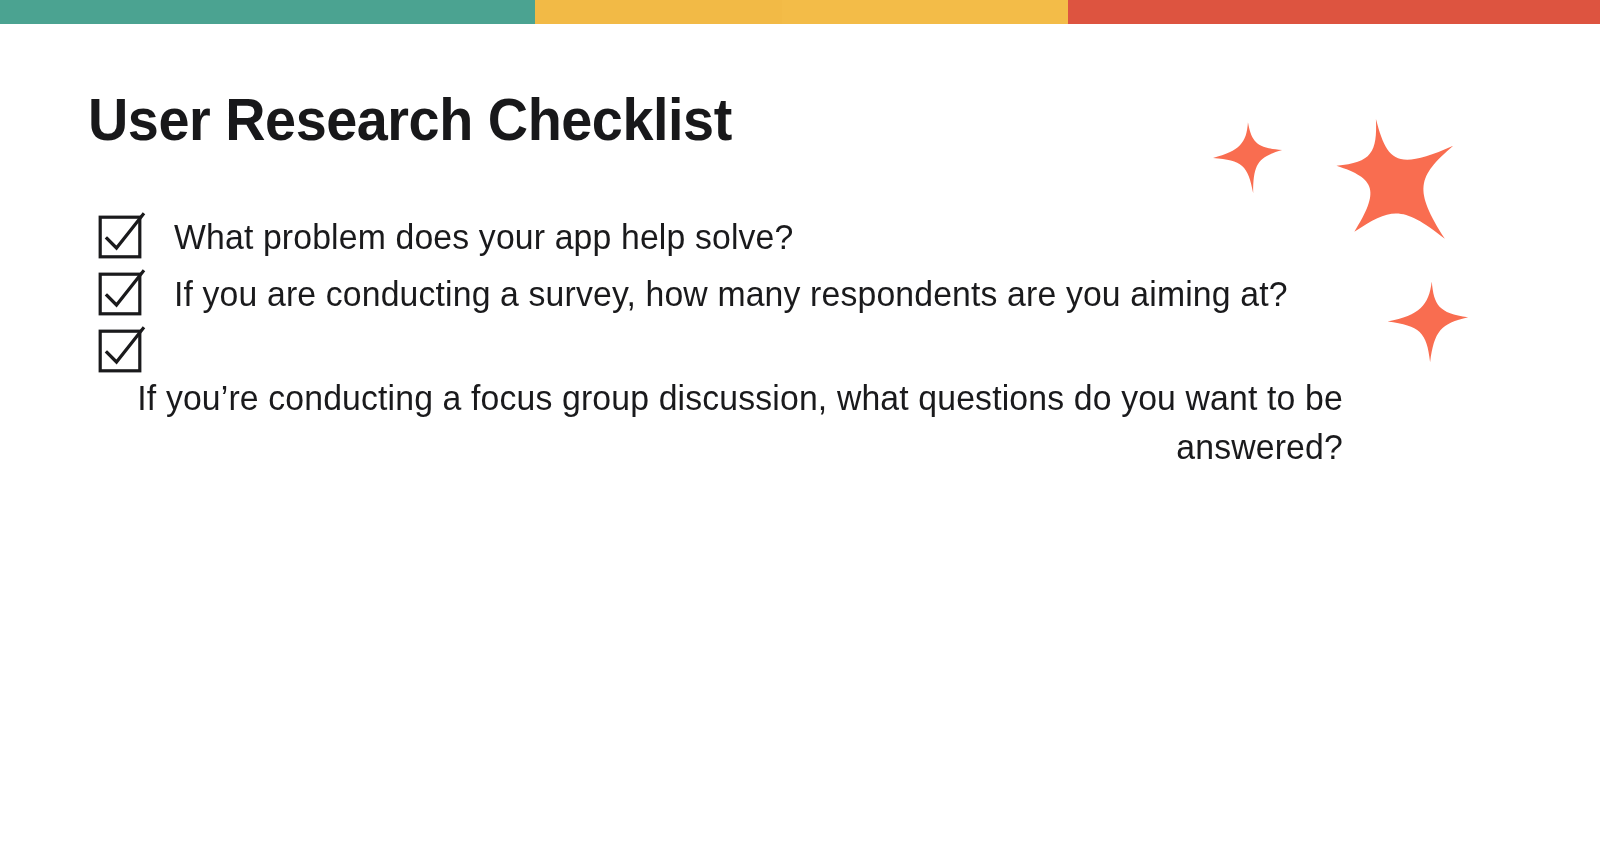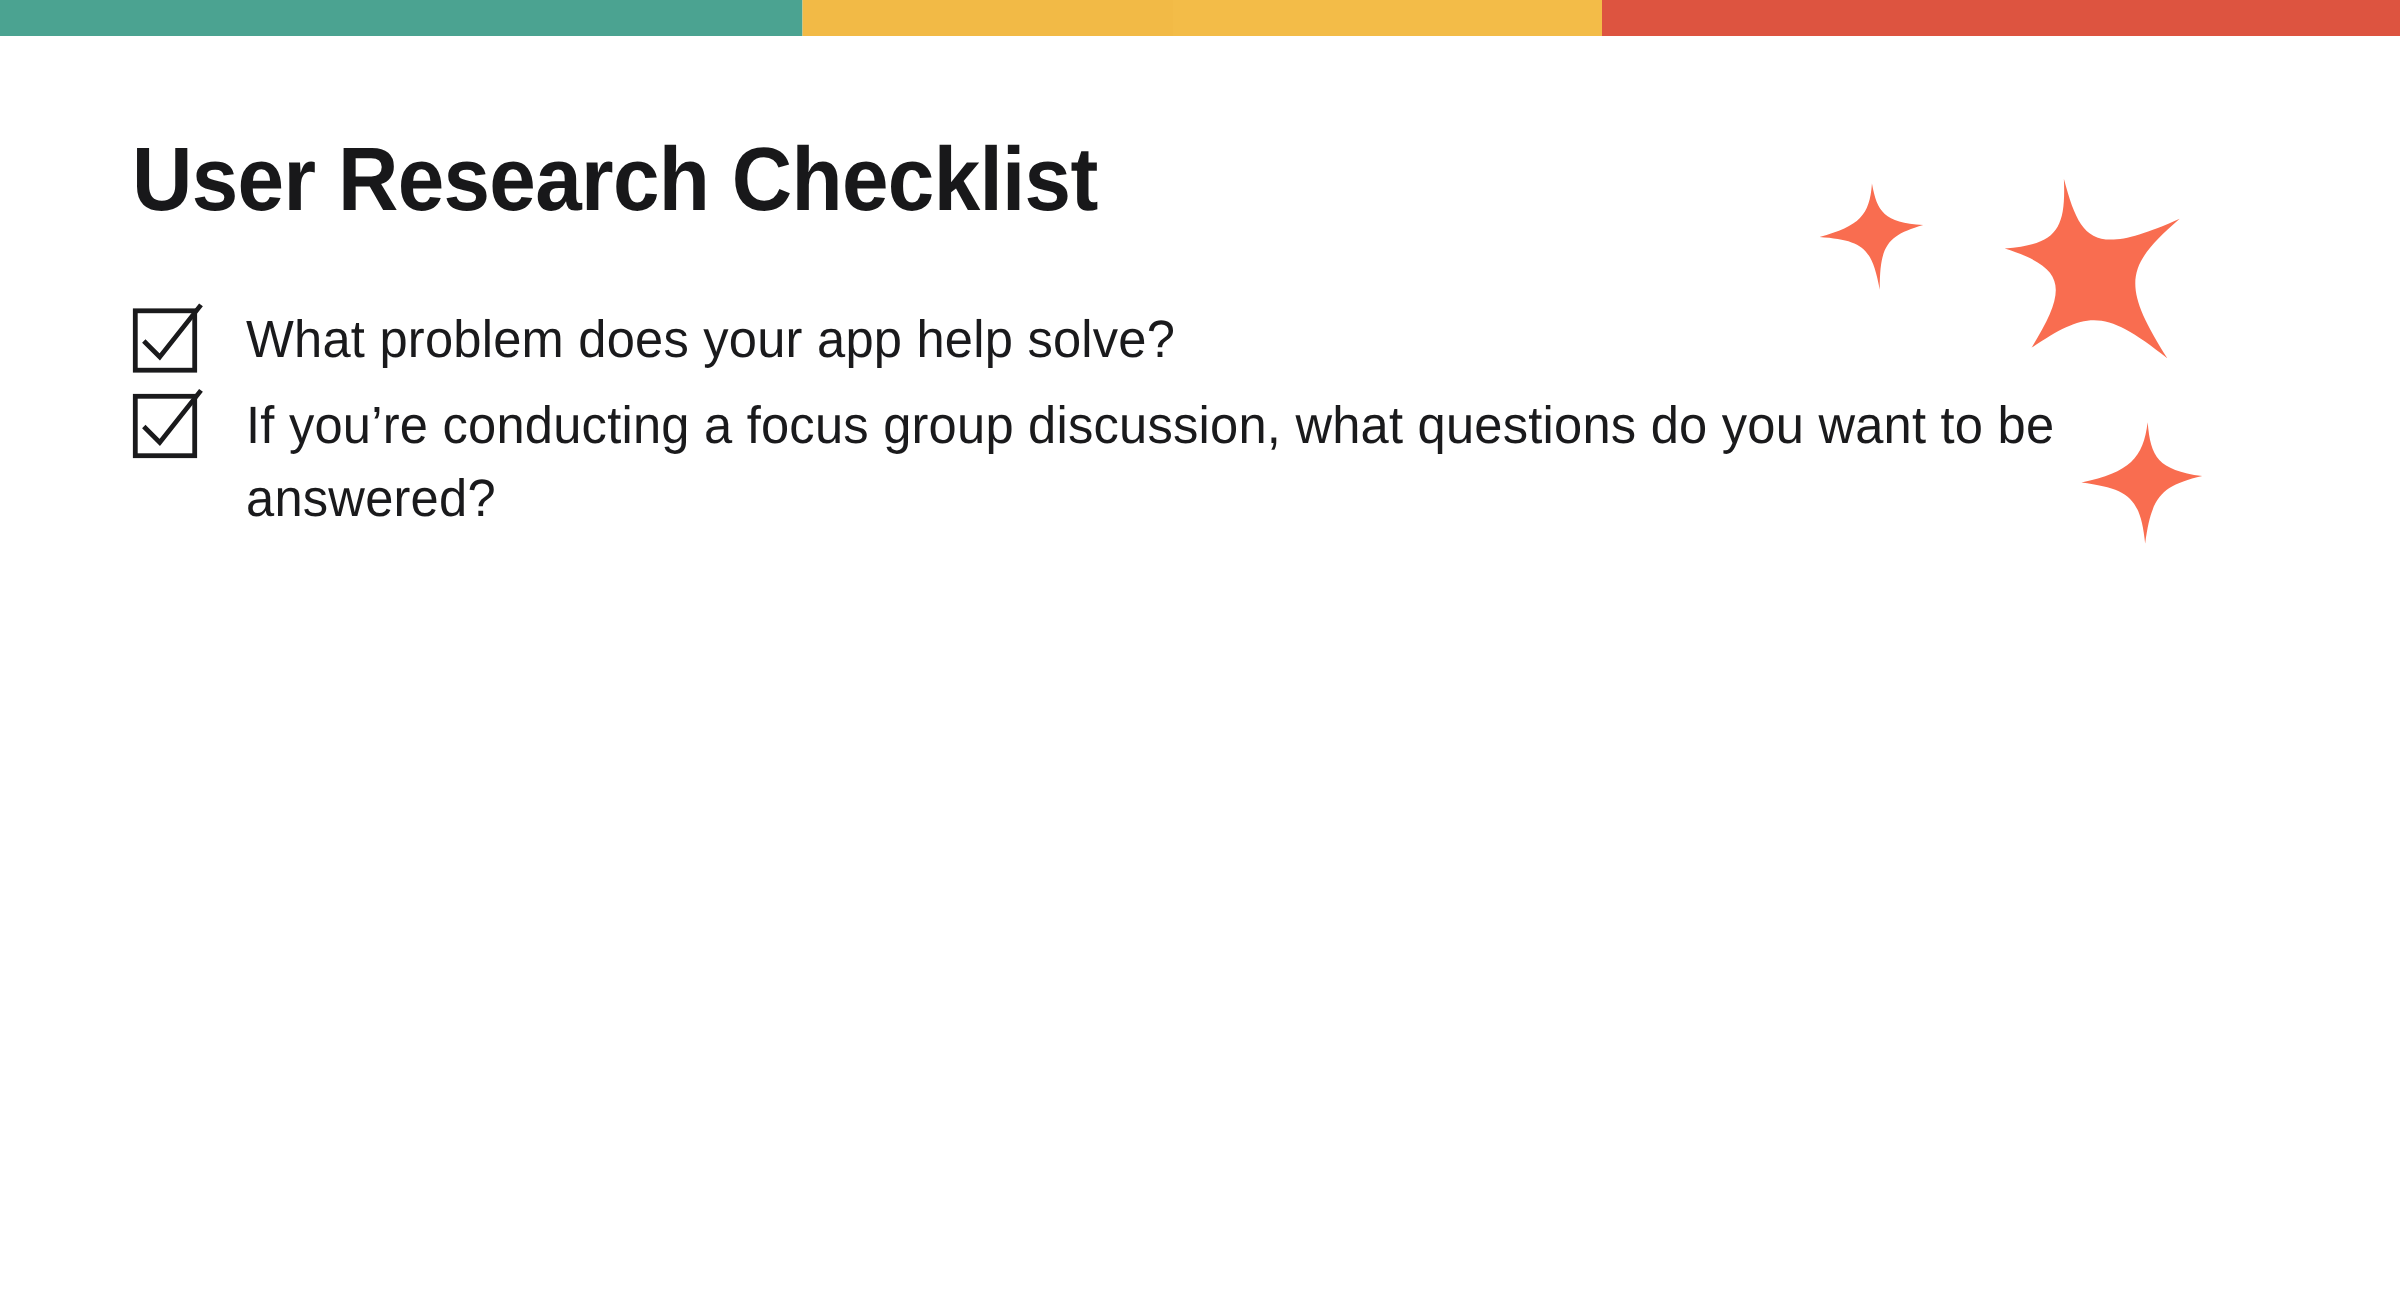--- a/index.html
+++ b/index.html
@@ -51,29 +51,30 @@
     white-space: nowrap;
   }
 
   
   #checklist {
     position: absolute;
     left: 88px;
     top: 178px;
     width: 1330px;
     list-style: none;
-    margin: 0;
+    margin: 10px;
     padding: 0;
+    text-align: right;
   }
   .check-item {
     display: flex;
     align-items: flex-start;
     margin-bottom: 8px;
   }
-  .check-item.two-line { margin-bottom: 16px; }
+  .check-item.two-line { margin-bottom: 16px; flex-direction: column; }
 
   .checkbox-icon {
     flex: 0 0 auto;
     width: 44px;
     height: 44px;
     margin-top: 3px;
     margin-right: 32px;
     position: relative;
   }
   .checkbox-icon svg { display: block; overflow: visible; }
@@ -115,20 +116,29 @@
   <ul id="checklist">
       <li class="check-item">
         <span class="checkbox-icon">
           <svg viewBox="0 0 44 44" width="44" height="44">
             <rect x="2.2" y="2.2" width="39.6" height="39.6" fill="none" stroke="#1a1a1c" stroke-width="3.2"></rect>
             <path d="M9 23.5 L18.5 33 L45 -0.5" fill="none" stroke="#1a1a1c" stroke-width="3.2" stroke-linecap="square" stroke-linejoin="miter"></path>
           </svg>
         </span>
         <span class="item-text">What problem does your app help solve?</span>
       </li>
+      <li class="check-item">
+        <span class="checkbox-icon">
+          <svg viewBox="0 0 44 44" width="44" height="44">
+            <rect x="2.2" y="2.2" width="39.6" height="39.6" fill="none" stroke="#1a1a1c" stroke-width="3.2"></rect>
+            <path d="M9 23.5 L18.5 33 L45 -0.5" fill="none" stroke="#1a1a1c" stroke-width="3.2" stroke-linecap="square" stroke-linejoin="miter"></path>
+          </svg>
+        </span>
+        <span class="item-text">If you are conducting a survey, how many respondents are you aiming at?</span>
+      </li>
       <li class="check-item two-line">
         <span class="checkbox-icon">
           <svg viewBox="0 0 44 44" width="44" height="44">
             <rect x="2.2" y="2.2" width="39.6" height="39.6" fill="none" stroke="#1a1a1c" stroke-width="3.2"></rect>
             <path d="M9 23.5 L18.5 33 L45 -0.5" fill="none" stroke="#1a1a1c" stroke-width="3.2" stroke-linecap="square" stroke-linejoin="miter"></path>
           </svg>
         </span>
         <span class="item-text">If you’re conducting a focus group discussion, what questions do you want to be answered?</span>
       </li>
     </ul>

